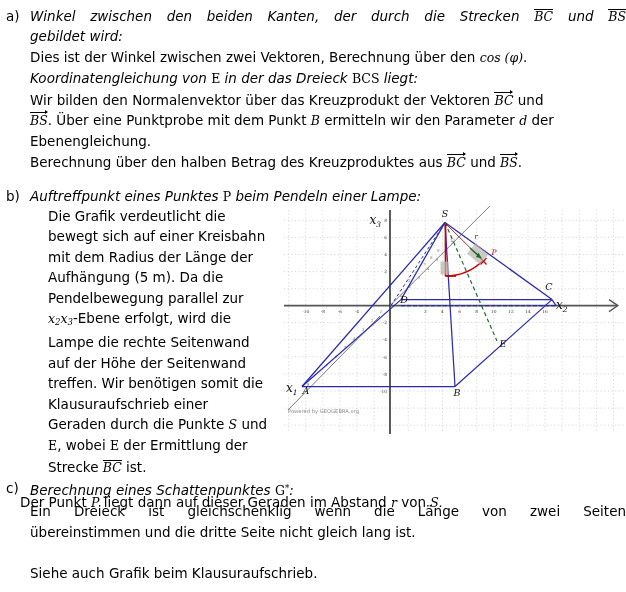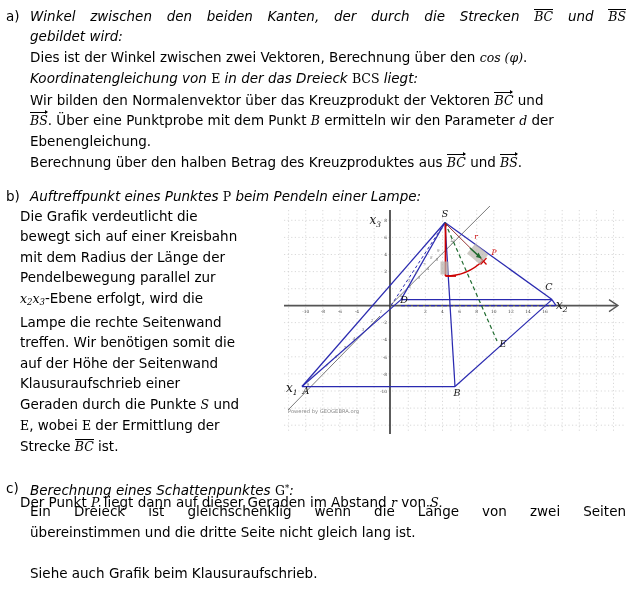--- a/index.html
+++ b/index.html
@@ -170,31 +170,32 @@
       <div class="marker">b)</div>
       <div class="body" style="width:586px;">
         <p class="line ital">
           <span>Auftreffpunkt eines Punktes</span>
           <span class="mvar-up">P</span>
           <span>beim Pendeln einer Lampe:</span>
         </p>
       </div>
     </div>
 
-    <div style="position:absolute; left:20px; top:20px; width:244px;">
+    <div style="position:absolute; left:48px; top:20px; width:244px;">
       <p class="line">Die    Grafik    verdeutlicht    die</p>
       <p class="line">bewegt sich auf einer Kreisbahn</p>
       <p class="line">mit dem Radius der Länge der</p>
+      <p class="line">Aufhängung     (5 m).     Da     die</p>
       <p class="line">Pendelbewegung     parallel     zur</p>
       <p class="line">
         <span class="mvar"><span style="font-family:'DejaVu Serif',serif;font-style:italic;">x</span><sub class="sb">2</sub><span style="font-family:'DejaVu Serif',serif;font-style:italic;">x</span><sub class="sb">3</sub></span><span>-Ebene    erfolgt,    wird    die</span>
       </p>
       <p class="line">Lampe  die  rechte  Seitenwand</p>
+      <p class="line">auf der Höhe  der Seitenwand</p>
       <p class="line">treffen. Wir benötigen somit die</p>
-      <p class="line">auf der Höhe  der Seitenwand</p>
       <p class="line">Klausuraufschrieb          einer</p>
       <p class="line">
         <span>Geraden durch die Punkte</span>
         <span class="mvar">S</span>
         <span>und</span>
       </p>
       <p class="line">
         <span class="mvar-up">E</span><span>,  wobei</span>
         <span class="mvar-up">E</span>
         <span>der Ermittlung der</span>

